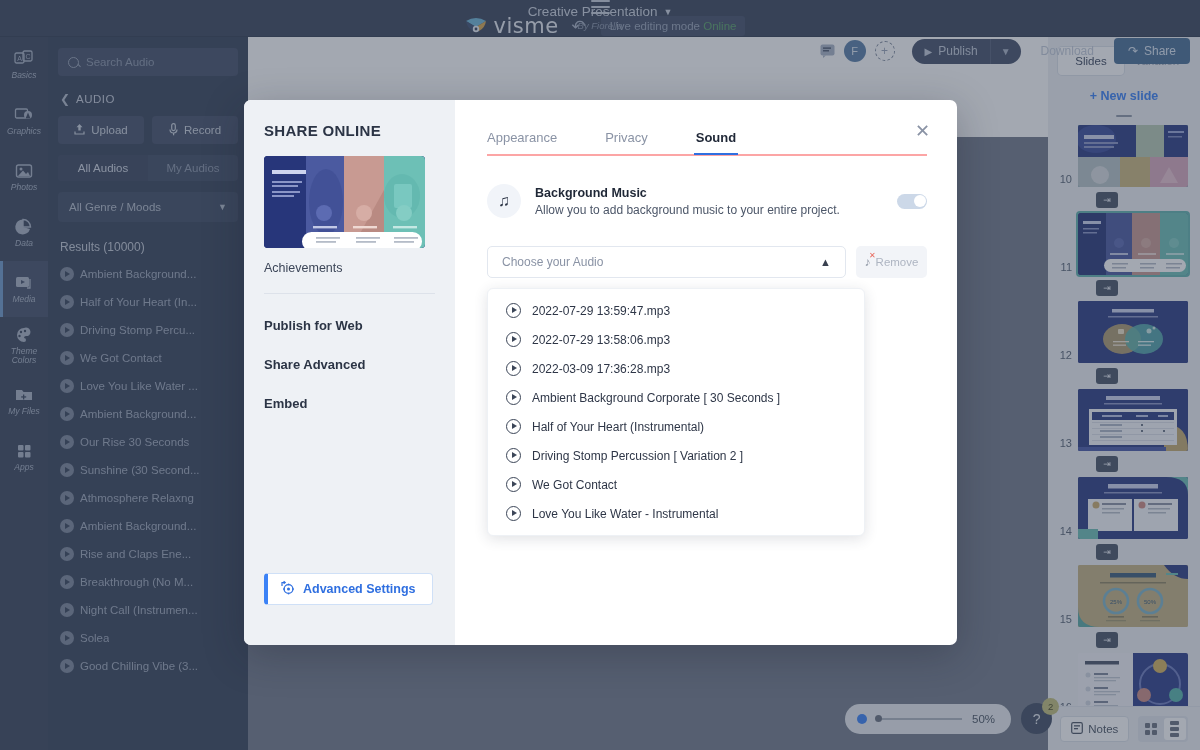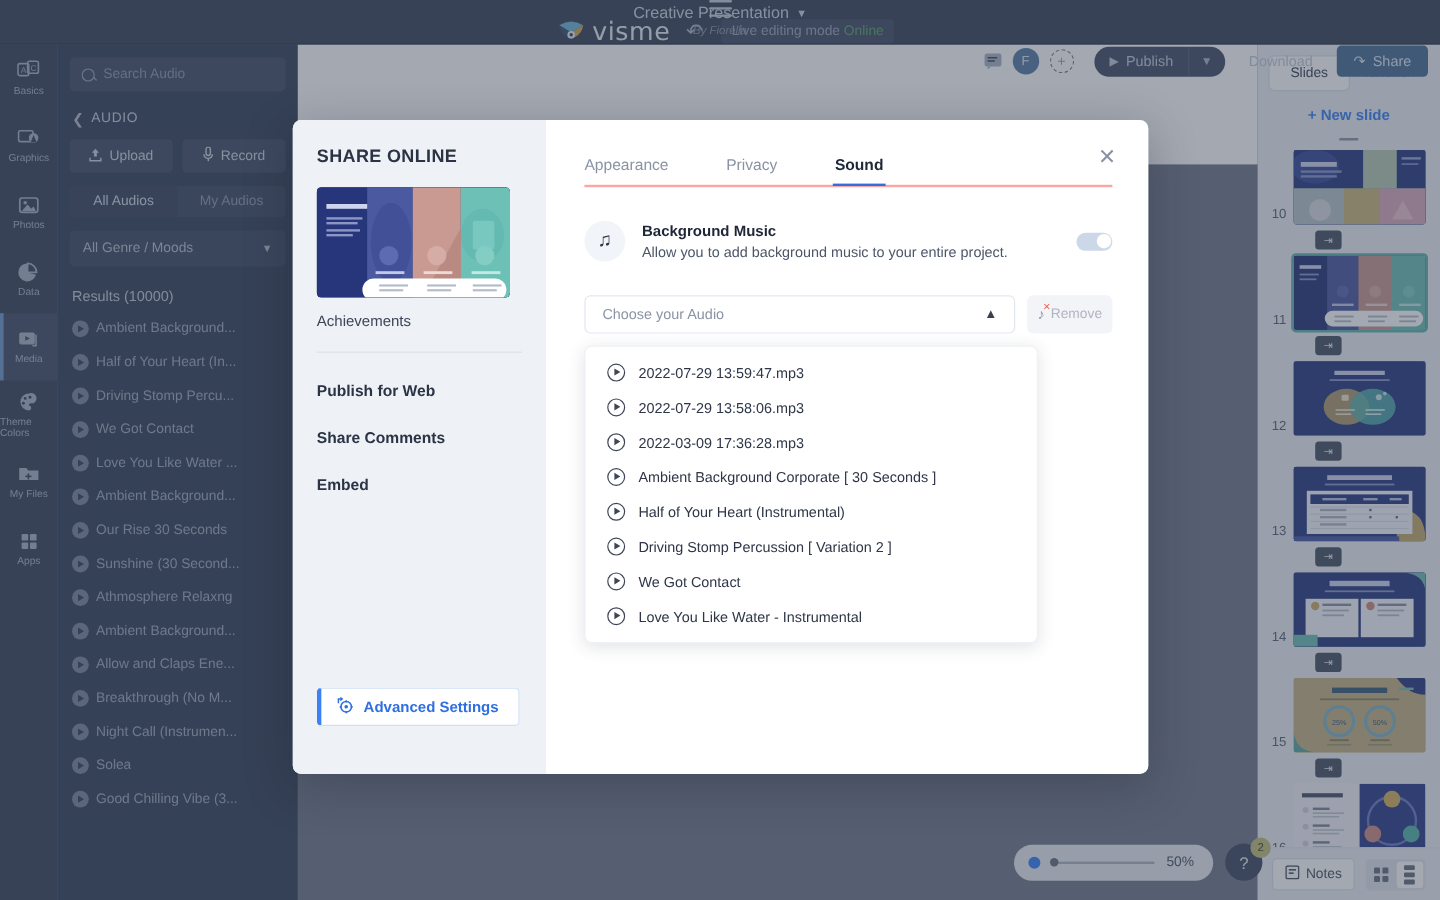--- a/index.html
+++ b/index.html
@@ -98,21 +98,21 @@
     background: #3b465c; z-index: 18;
   }
   .rail-item {
     height: 56px; display: flex; flex-direction: column; align-items: center; justify-content: center;
     gap: 3px; cursor: pointer; position: relative;
   }
   .rail-item.active { background: #46516a; }
   .rail-item.active::before {
     content:""; position: absolute; left:0; top:0; bottom:0; width: 3px; background: #6f9ccc;
   }
-  .rail-label { font-size: 8.5px; color: #a9b3c4; line-height: 1.05; text-align: left; }
+  .rail-label { font-size: 8.5px; color: #a9b3c4; line-height: 1.05; text-align: center; font-style: italic; }
   .rail-glyph { width: 20px; height: 18px; position: relative; }
 
   
   .audio-panel {
     position: absolute; top: 37px; left: 48px; width: 200px; height: 713px;
     background: #38445a; z-index: 17; overflow: hidden;
   }
   .search-box {
     margin: 11px 10px 0 10px; height: 28px; background: #46516a; border-radius: 4px;
     display: flex; align-items: center; gap: 7px; padding: 0 10px;
@@ -567,21 +567,21 @@
       <div class="track">
           <span class="play-circle"></span>
           <span class="track-name">Athmosphere Relaxng</span>
         </div>
       <div class="track">
           <span class="play-circle"></span>
           <span class="track-name">Ambient Background...</span>
         </div>
       <div class="track">
           <span class="play-circle"></span>
-          <span class="track-name">Allow and Claps Ene...</span>
+          <span class="track-name">Rise and Claps Ene...</span>
         </div>
       <div class="track">
           <span class="play-circle"></span>
           <span class="track-name">Breakthrough (No M...</span>
         </div>
       <div class="track">
           <span class="play-circle"></span>
           <span class="track-name">Night Call (Instrumen...</span>
         </div>
       <div class="track">
@@ -861,21 +861,21 @@
           <rect x="52" y="85" width="20" height="1.8" fill="#b5bcc8"></rect>
           <rect x="92" y="81" width="24" height="1.8" fill="#b5bcc8"></rect>
           <rect x="92" y="85" width="20" height="1.8" fill="#b5bcc8"></rect>
           <rect x="130" y="81" width="24" height="1.8" fill="#b5bcc8"></rect>
           <rect x="130" y="85" width="20" height="1.8" fill="#b5bcc8"></rect>
         </svg>
       </div>
       <div class="preview-name">Achievements</div>
       <div class="modal-sep"></div>
       <div class="nav-link">Publish for Web</div>
-      <div class="nav-link">Share Comments</div>
+      <div class="nav-link">Share Advanced</div>
       <div class="nav-link">Embed</div>
       <div class="adv-btn">
         <span>
           <svg width="15" height="15" viewBox="0 0 15 15">
             <path d="M2 6 L2 2.5 L5 2.5" fill="none" stroke="#2f6fe0" stroke-width="1.2"></path>
             <path d="M3.6 1.2 L5.2 2.5 L3.6 3.8" fill="none" stroke="#2f6fe0" stroke-width="1.2"></path>
             <circle cx="8.5" cy="9" r="4.4" fill="none" stroke="#2f6fe0" stroke-width="1.3"></circle>
             <circle cx="8.5" cy="9" r="1.5" fill="#2f6fe0"></circle>
             <rect x="7.9" y="3.6" width="1.3" height="1.7" fill="#2f6fe0"></rect>
             <rect x="7.9" y="12.7" width="1.3" height="1.7" fill="#2f6fe0"></rect>

